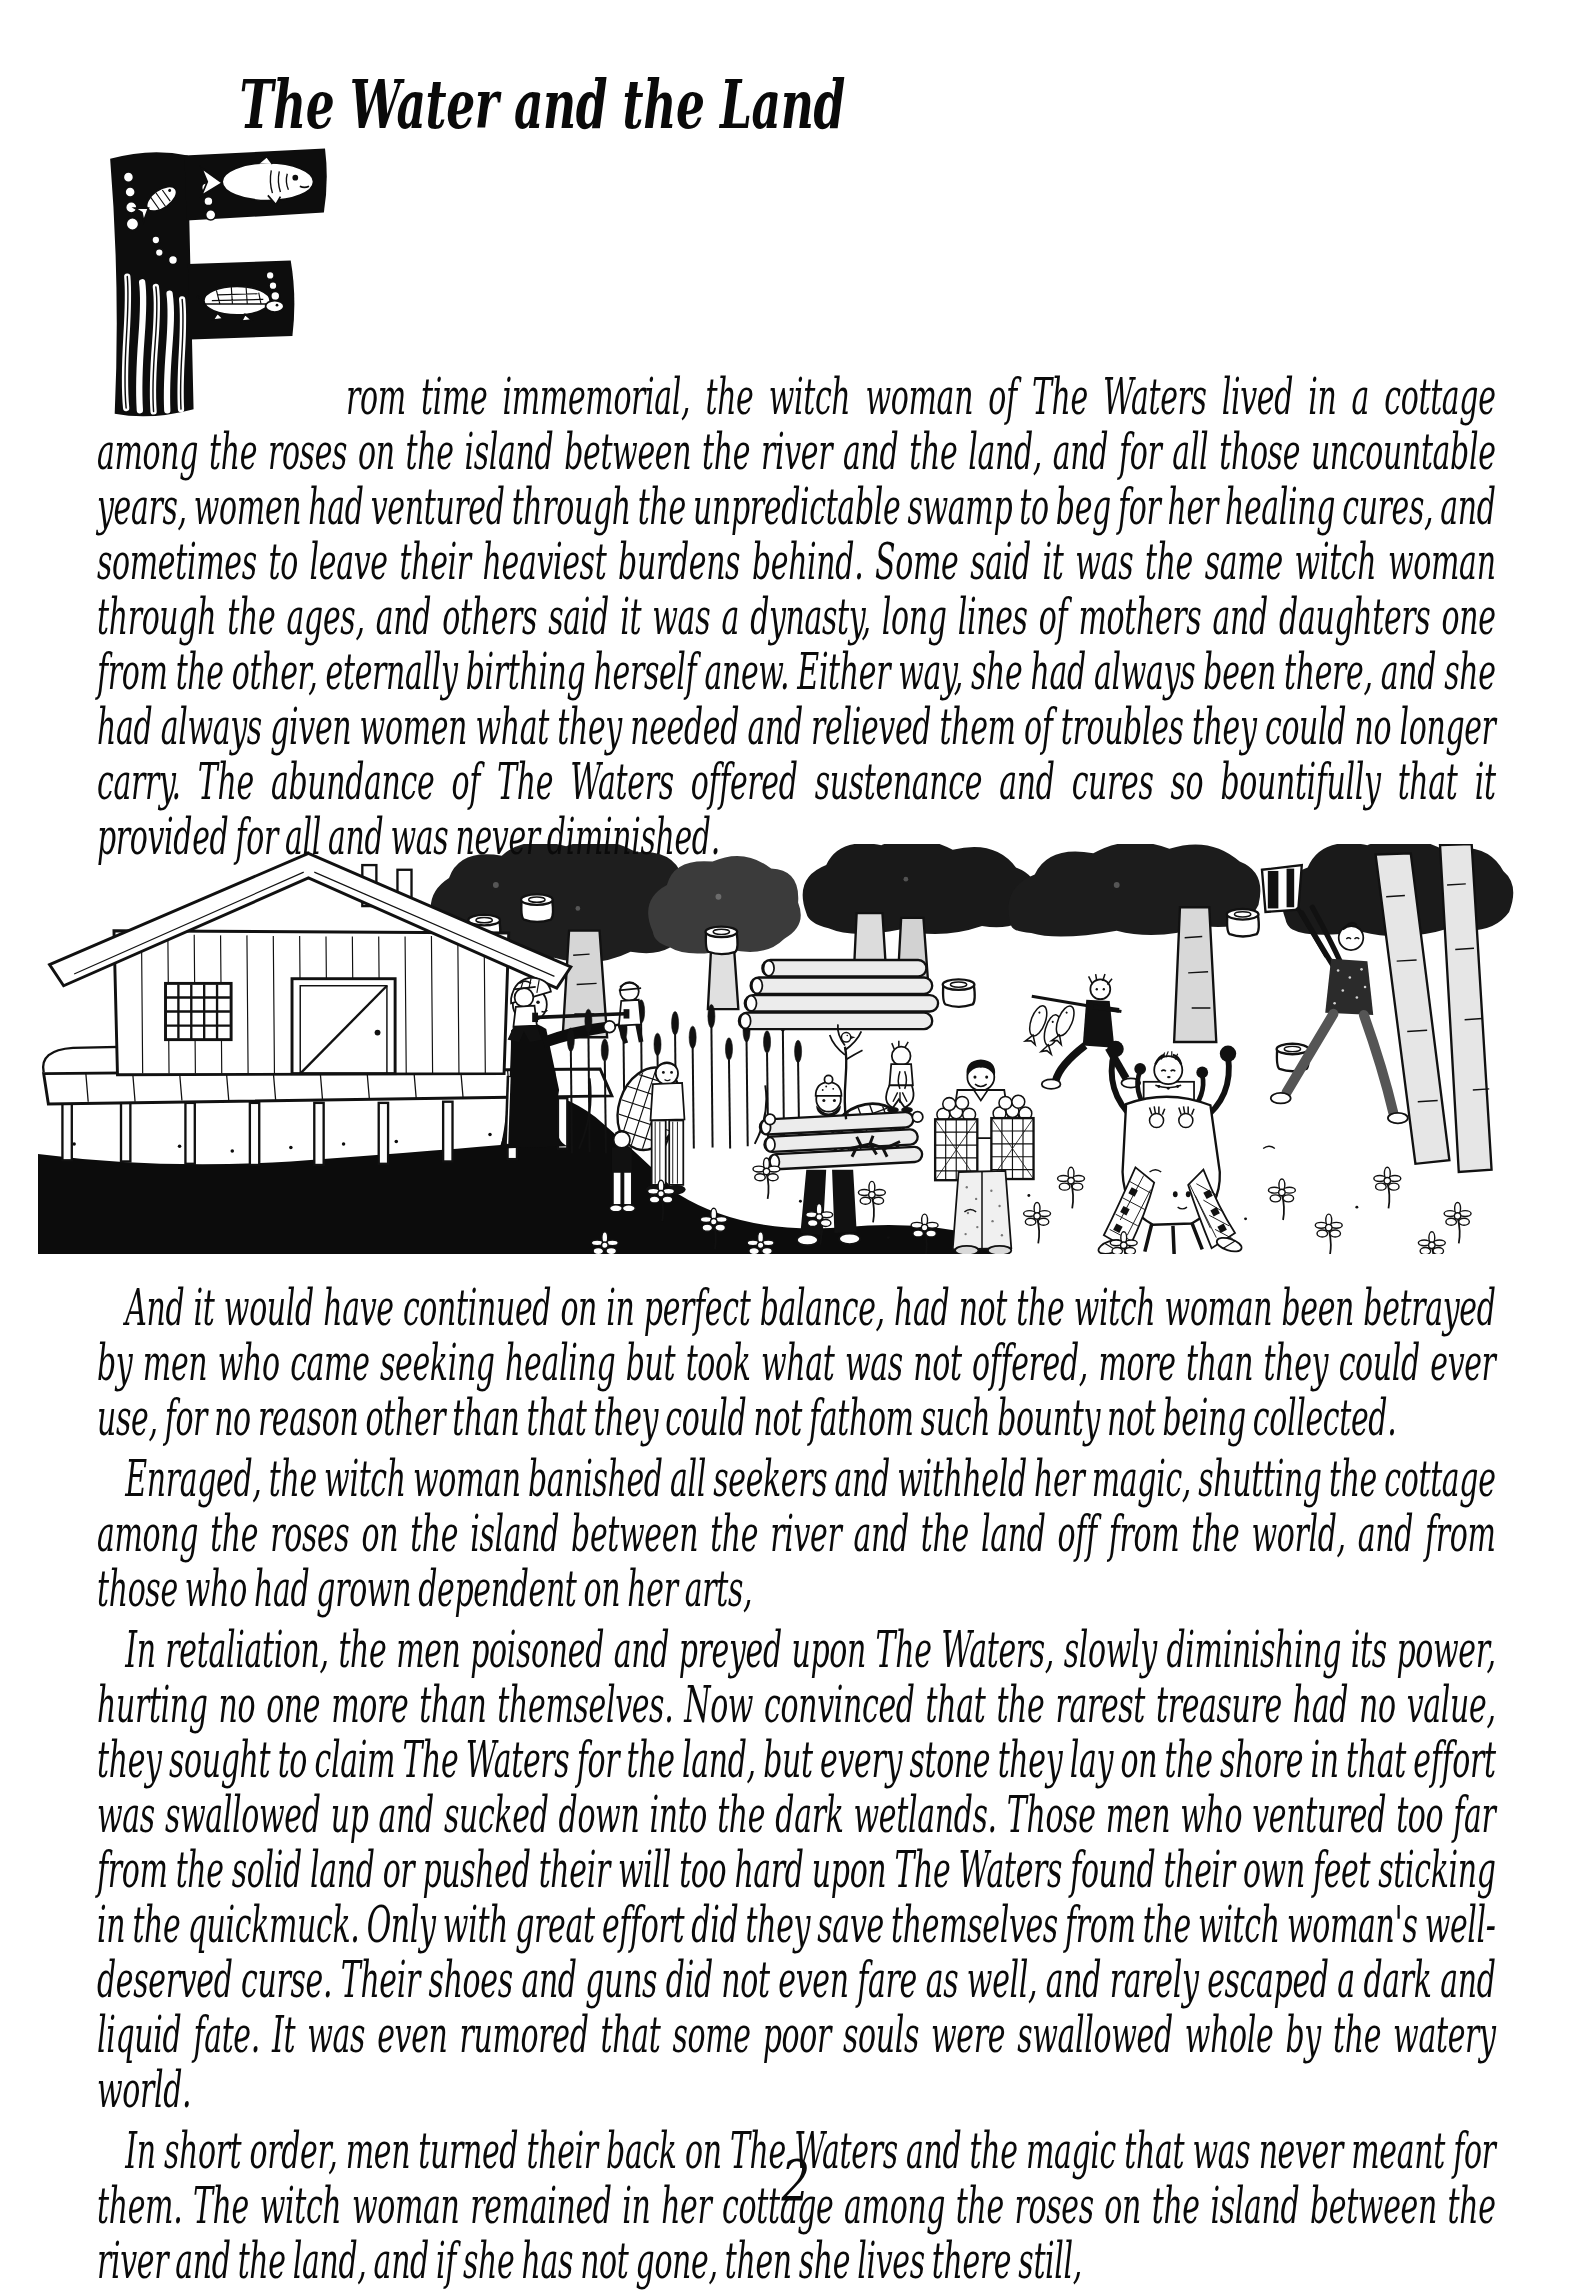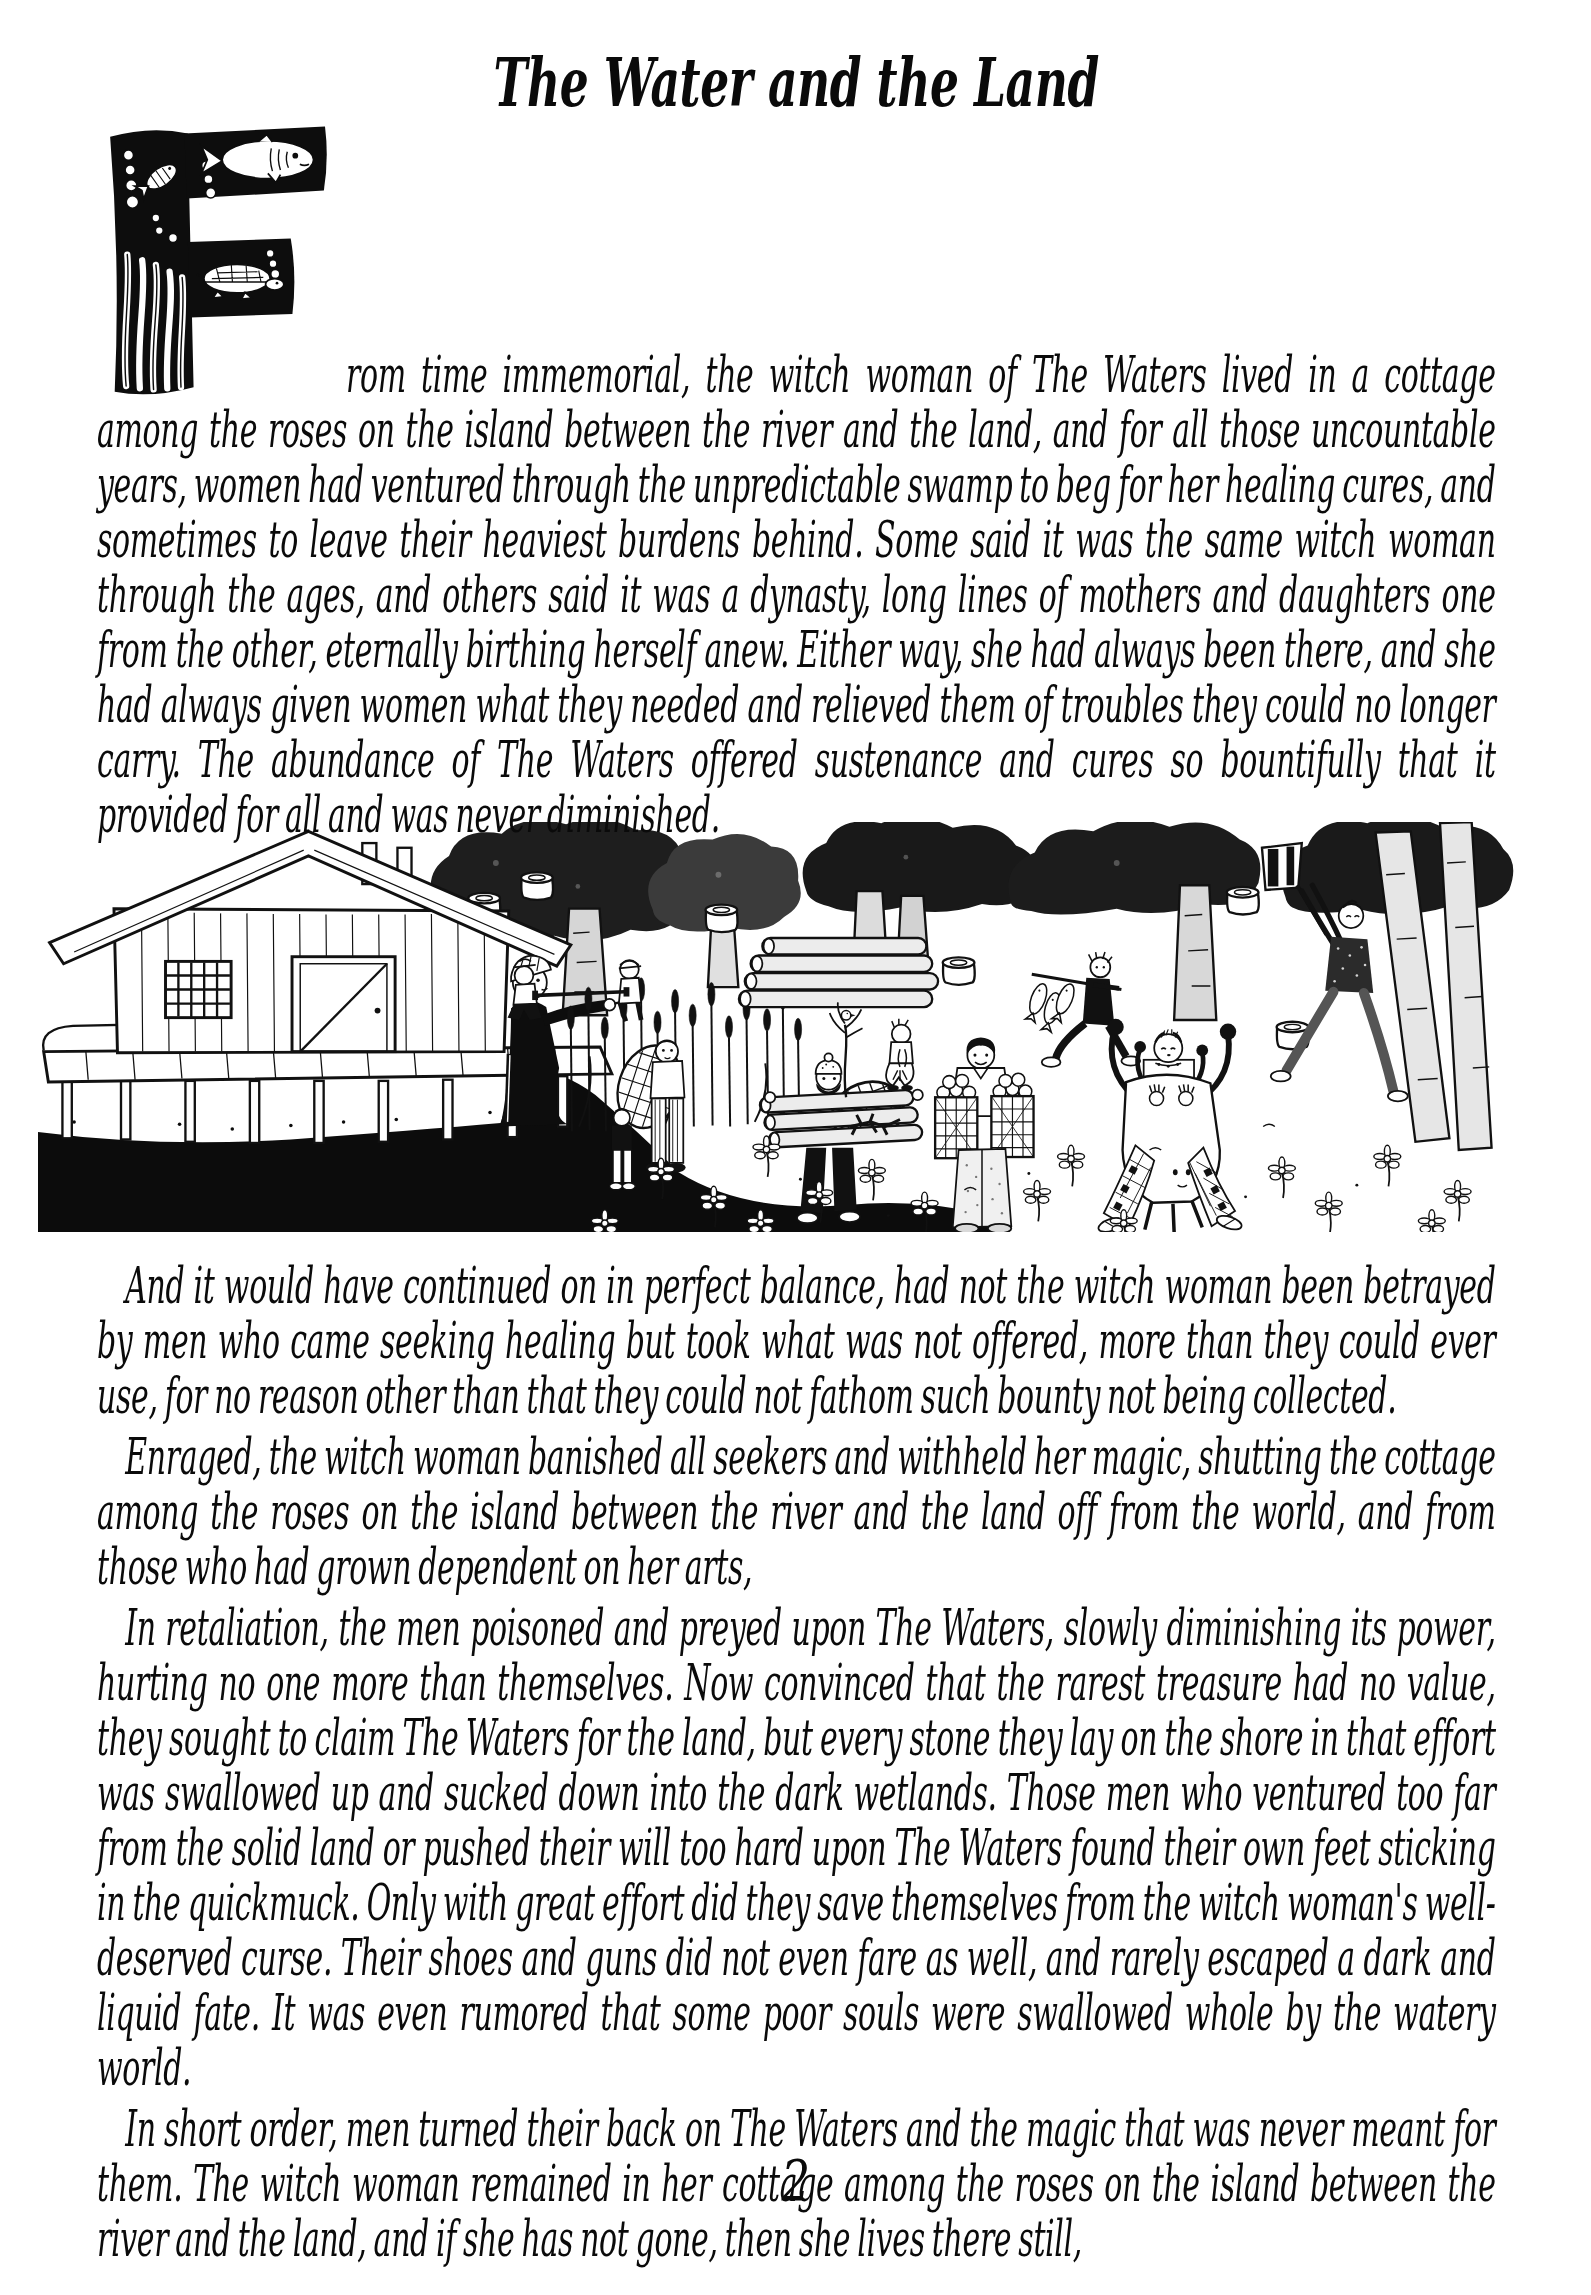--- a/index.html
+++ b/index.html
@@ -6,21 +6,21 @@
   body{
     position:relative;
     width:1592px;height:2295px;
     box-sizing:border-box;
     padding:0 97px;
     overflow:hidden;
     font-family:"DejaVu Serif", serif;
     color:#0a0a0a;
   }
   .script{font-style:italic;}
-  header{padding-top:44px;text-align:center;height:94px;}
+  header{padding-top:66px;text-align:left;height:94px;}
   h1{
     margin:0;display:inline-block;
     font-size:67px;line-height:1.15;font-weight:bold;font-style:italic;
     transform:scaleX(0.68);transform-origin:50% 0;
     white-space:nowrap;letter-spacing:-0.6px;
   }
   main{position:relative;}
   .dropcap{position:absolute;top:-16.4px;left:0;width:232px;height:280px;}
   .flow{
     width:2331px;

